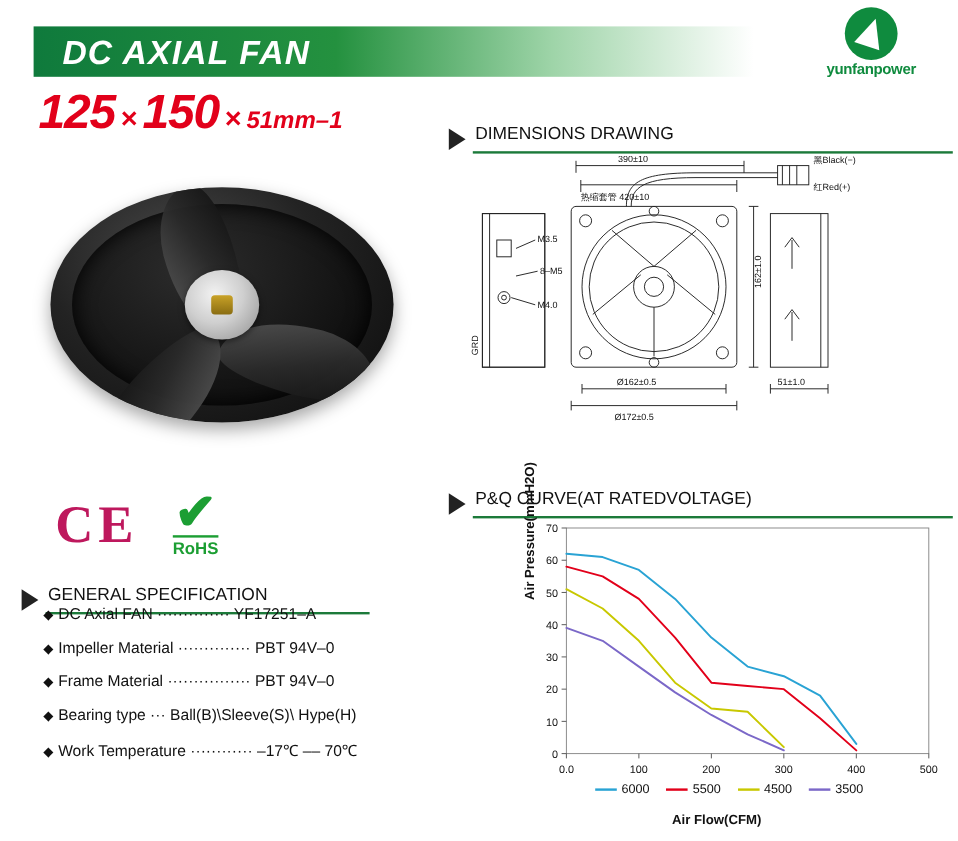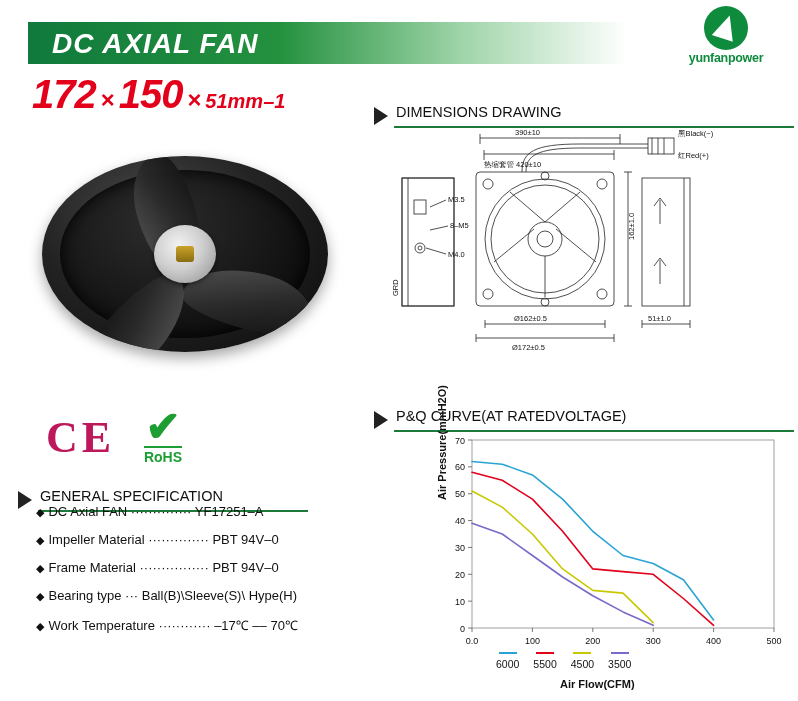--- a/index.html
+++ b/index.html
@@ -236,36 +236,36 @@
     color: #111;
   }
   .legend {
     position: absolute;
     left: 496px; top: 652px;
     font-size: 10.5px;
     color: #111;
     display: flex;
     gap: 14px;
   }
-  .legend-item { display: flex; align-items: center; gap: 4px; flex-direction: column; }
+  .legend-item { display: flex; align-items: center; gap: 4px; }
   .legend-line { display: inline-block; width: 18px; height: 2px; }
 </style>
 </head>
 <body>
 
 <div class="header-bar"></div>
 <div class="header-title">DC AXIAL FAN</div>
 
 <div class="logo-wrap">
   <div class="logo-circle"></div>
   <div class="logo-text">yunfanpower</div>
 </div>
 
 <div class="model-line">
-  <span class="big">172</span>
+  <span class="big">125</span>
   <span class="x1">×</span>
   <span class="big">150</span>
   <span class="mid">×</span>
   <span class="small">51mm–1</span>
 </div>
 
 <div class="fan-photo">
   <div class="fan-oval">
     <div class="blade" style="transform: rotate(15deg);"></div>
     <div class="blade" style="transform: rotate(135deg);"></div>

